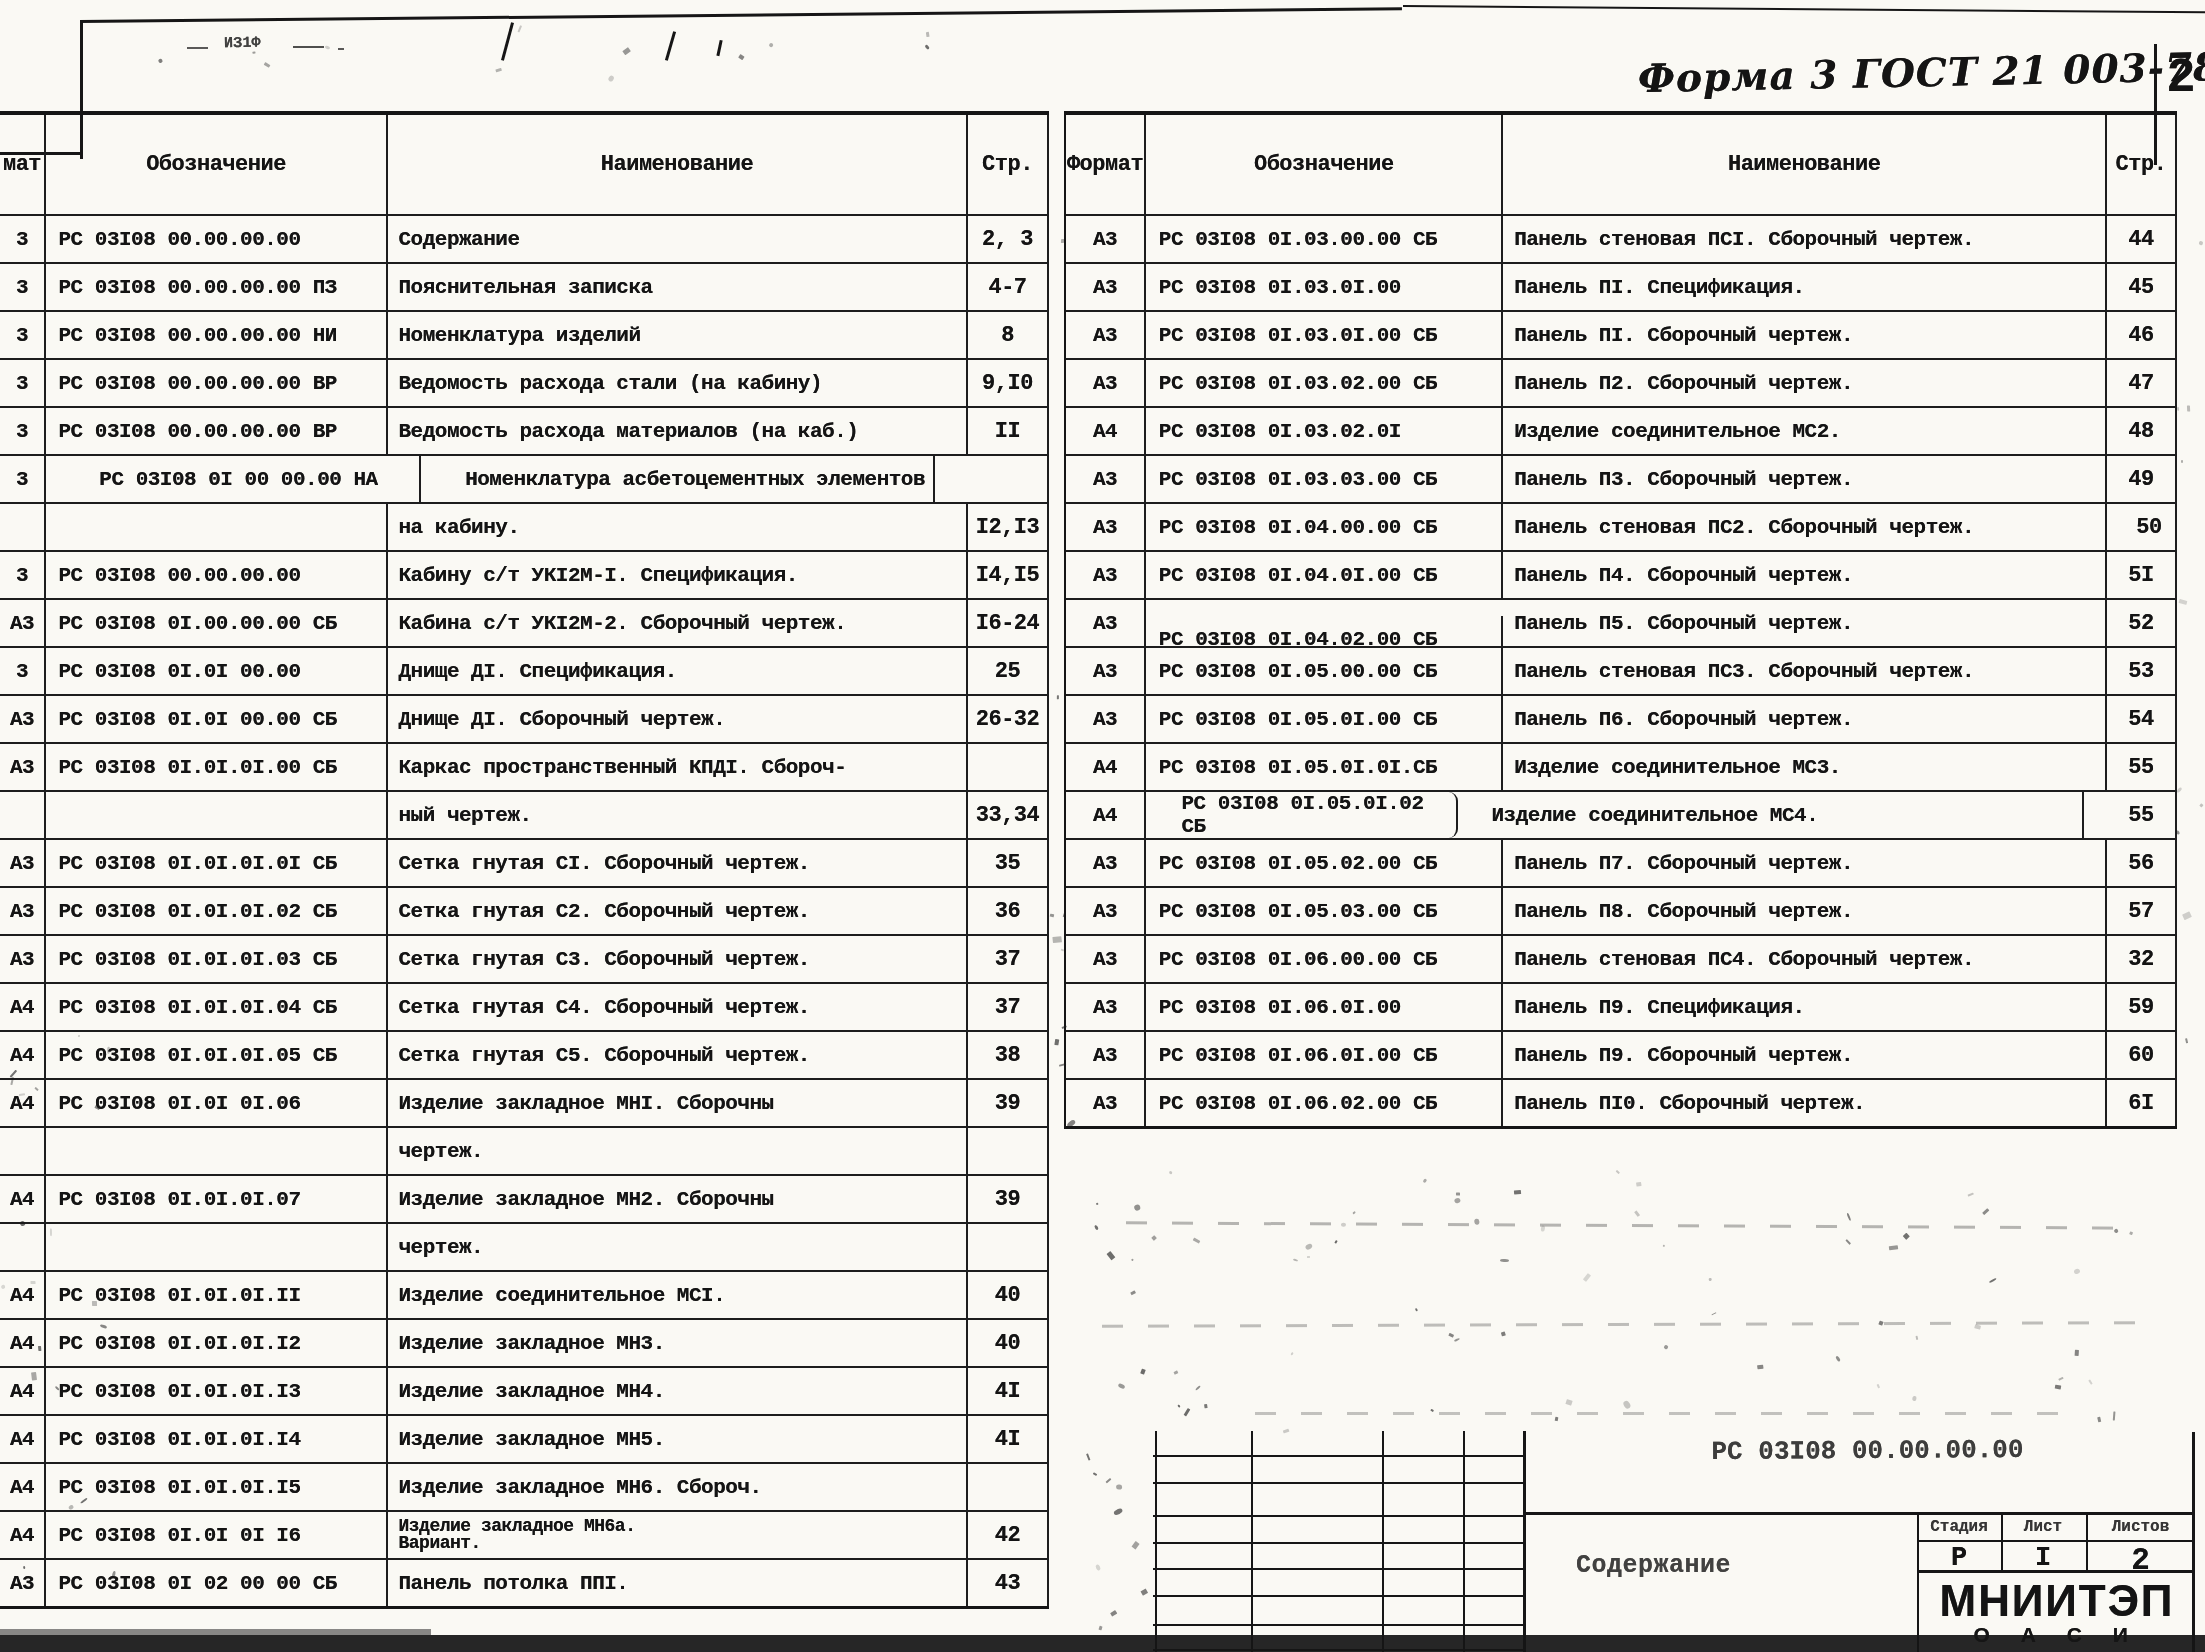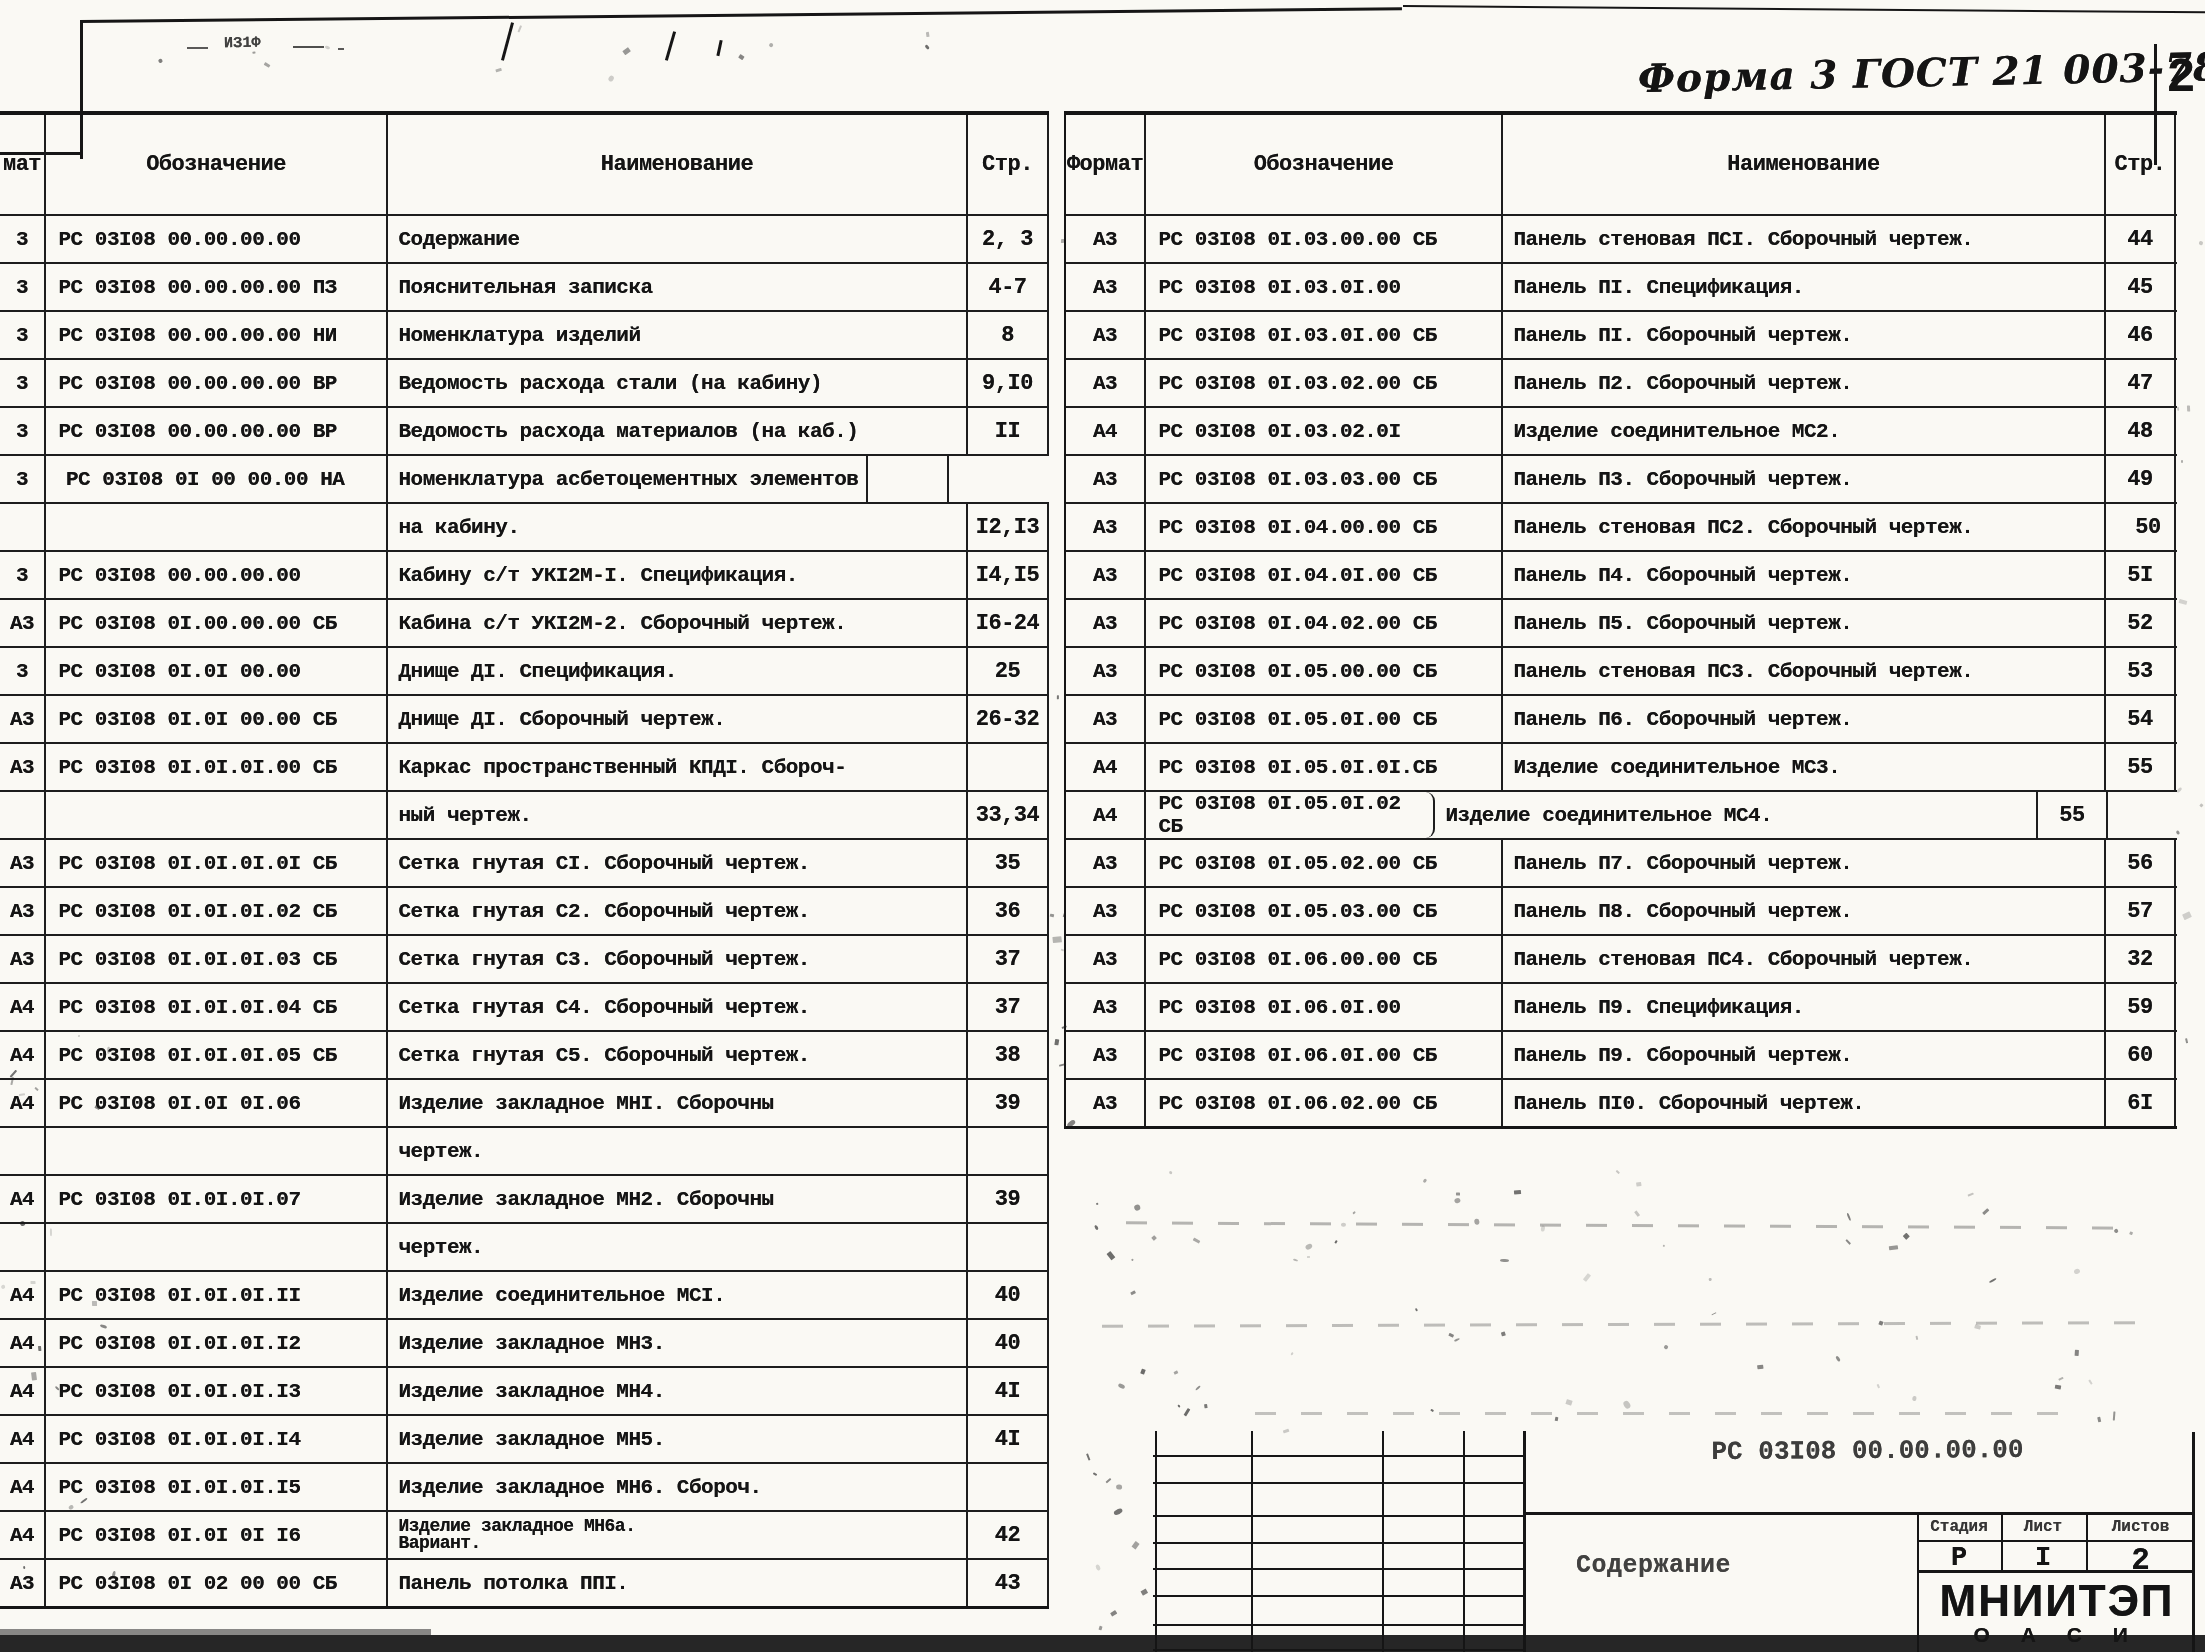--- a/index.html
+++ b/index.html
@@ -6,21 +6,21 @@
   #page{
     position:relative;width:2205px;height:1652px;overflow:hidden;
     background:#faf9f4;
     font-family:"Liberation Mono",monospace;color:#141414;
   }
   #page *{box-sizing:border-box;}
   .txt{text-shadow:0 0 0.5px rgba(10,10,10,.75);}
   
   .doc-table{position:absolute;border-top:4.3px solid #151515;border-bottom:3.8px solid #151515;}
   .rt{border-left:2.9px solid #151515;}
-  .row,.header-row{display:flex;width:100%;}
+  .row,.header-row{display:flex;width:100%;justify-content:space-between;}
   .header-row{height:99px;}
   .row{height:48px;border-top:2.4px solid #1d1d1d;}
   .cell,.header-cell{
     display:flex;align-items:center;height:100%;
     border-right:2.4px solid #1d1d1d;overflow:hidden;
     font-weight:700;letter-spacing:-0.5px;
   }
   .header-cell{justify-content:center;font-size:22px;}
   .cell{font-size:21px;}
   .c-format{justify-content:center;}
@@ -310,21 +310,21 @@
         <div class="cell c-page" style="width: 70px; padding-left: 16px;">50</div>
       </div>
       <div class="row">
         <div class="cell c-format" style="width: 80px;">А3</div>
         <div class="cell c-designation" style="width: 357px;">РС 03I08 0I.04.0I.00 СБ</div>
         <div class="cell c-name" style="width: 603px;">Панель П4. Сборочный чертеж.</div>
         <div class="cell c-page" style="width: 70px;">5I</div>
       </div>
       <div class="row">
         <div class="cell c-format" style="width: 80px;">А3</div>
-        <div class="cell c-designation" style="width: 357px;">РС 03I08 0I.04.02.00 СБ</div>
+        <div class="cell c-designation" style="width: 357px; margin-top: 16px;">РС 03I08 0I.04.02.00 СБ</div>
         <div class="cell c-name" style="width: 603px;">Панель П5. Сборочный чертеж.</div>
         <div class="cell c-page" style="width: 70px;">52</div>
       </div>
       <div class="row">
         <div class="cell c-format" style="width: 80px;">А3</div>
         <div class="cell c-designation" style="width: 357px;">РС 03I08 0I.05.00.00 СБ</div>
         <div class="cell c-name" style="width: 603px;">Панель стеновая ПС3. Сборочный чертеж.</div>
         <div class="cell c-page" style="width: 70px;">53</div>
       </div>
       <div class="row">

